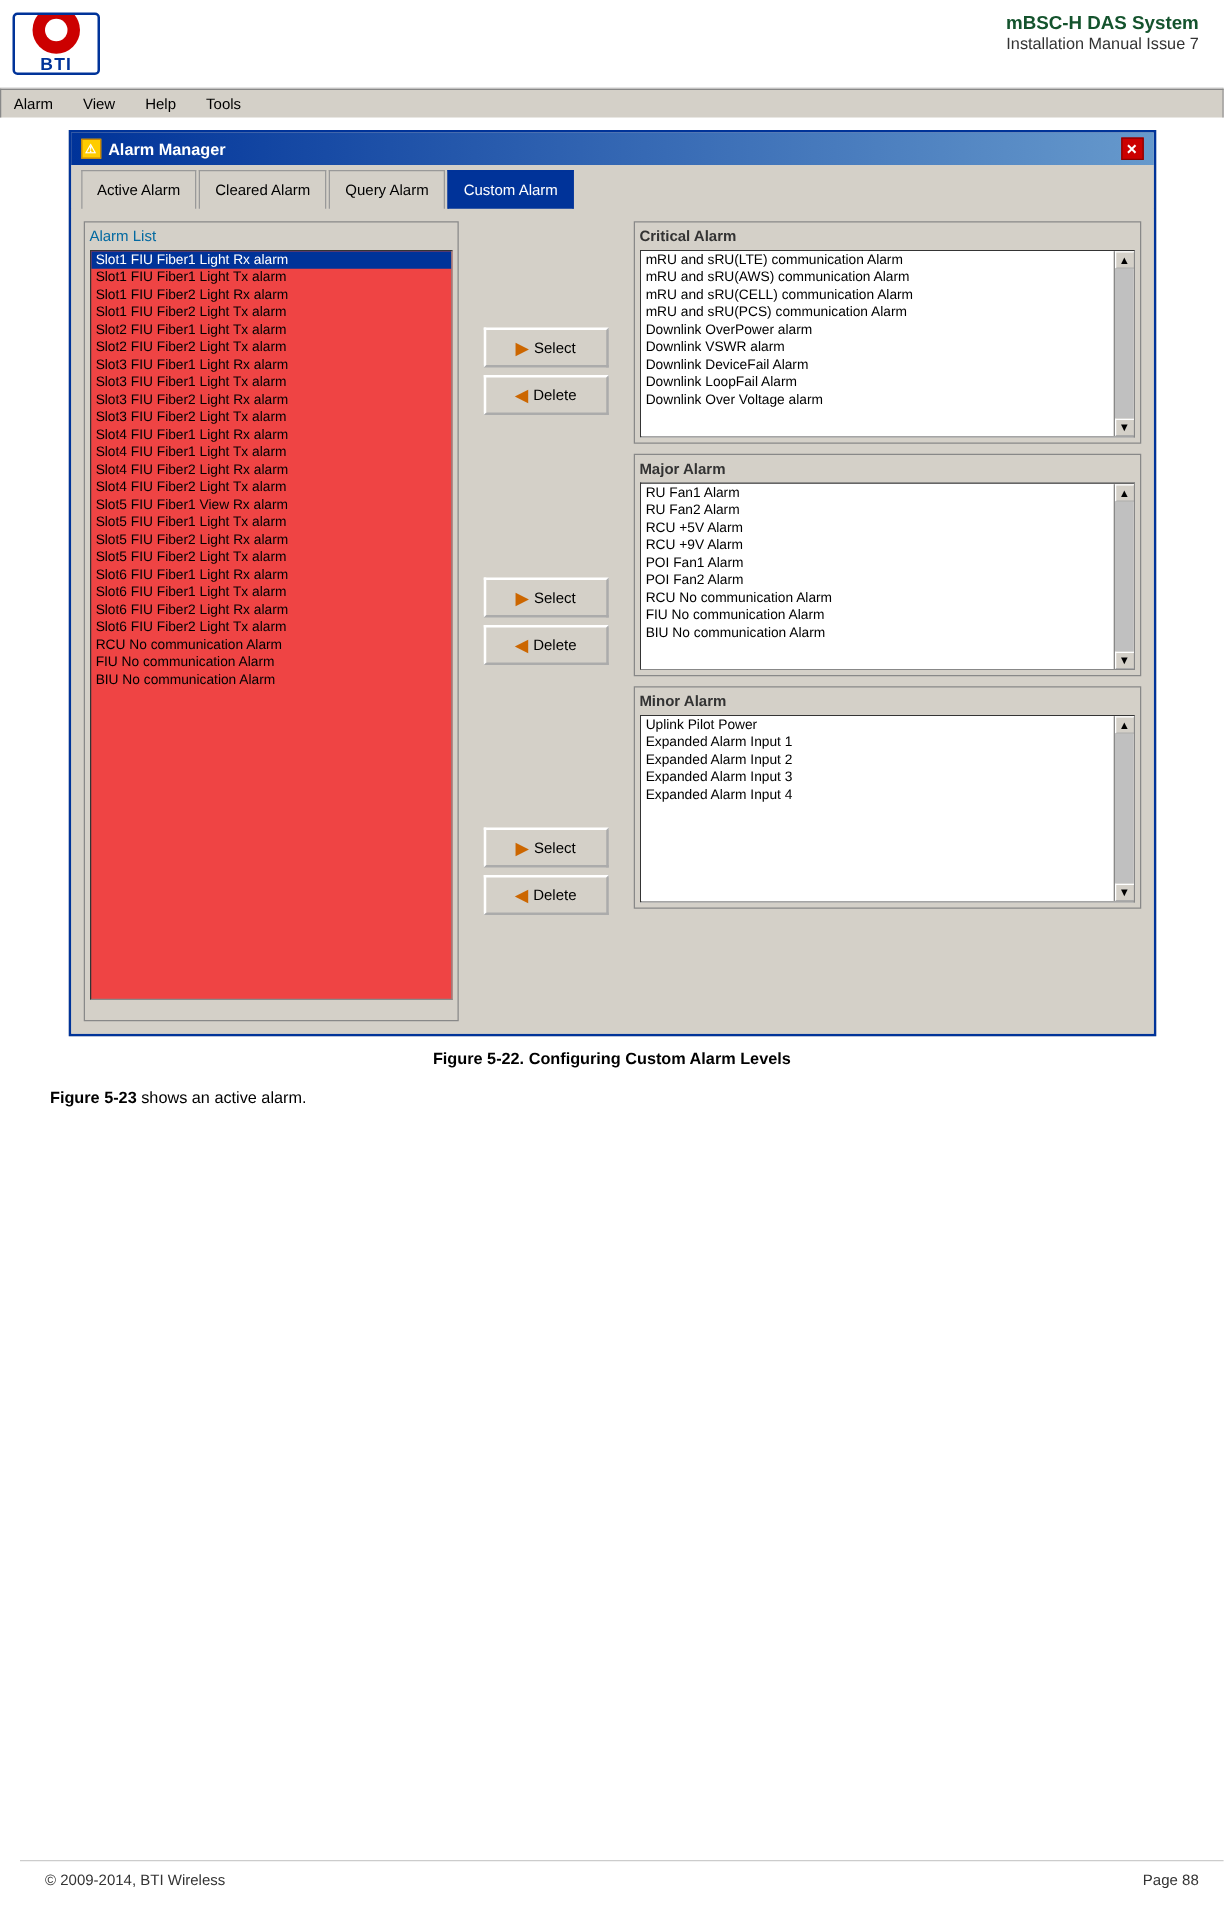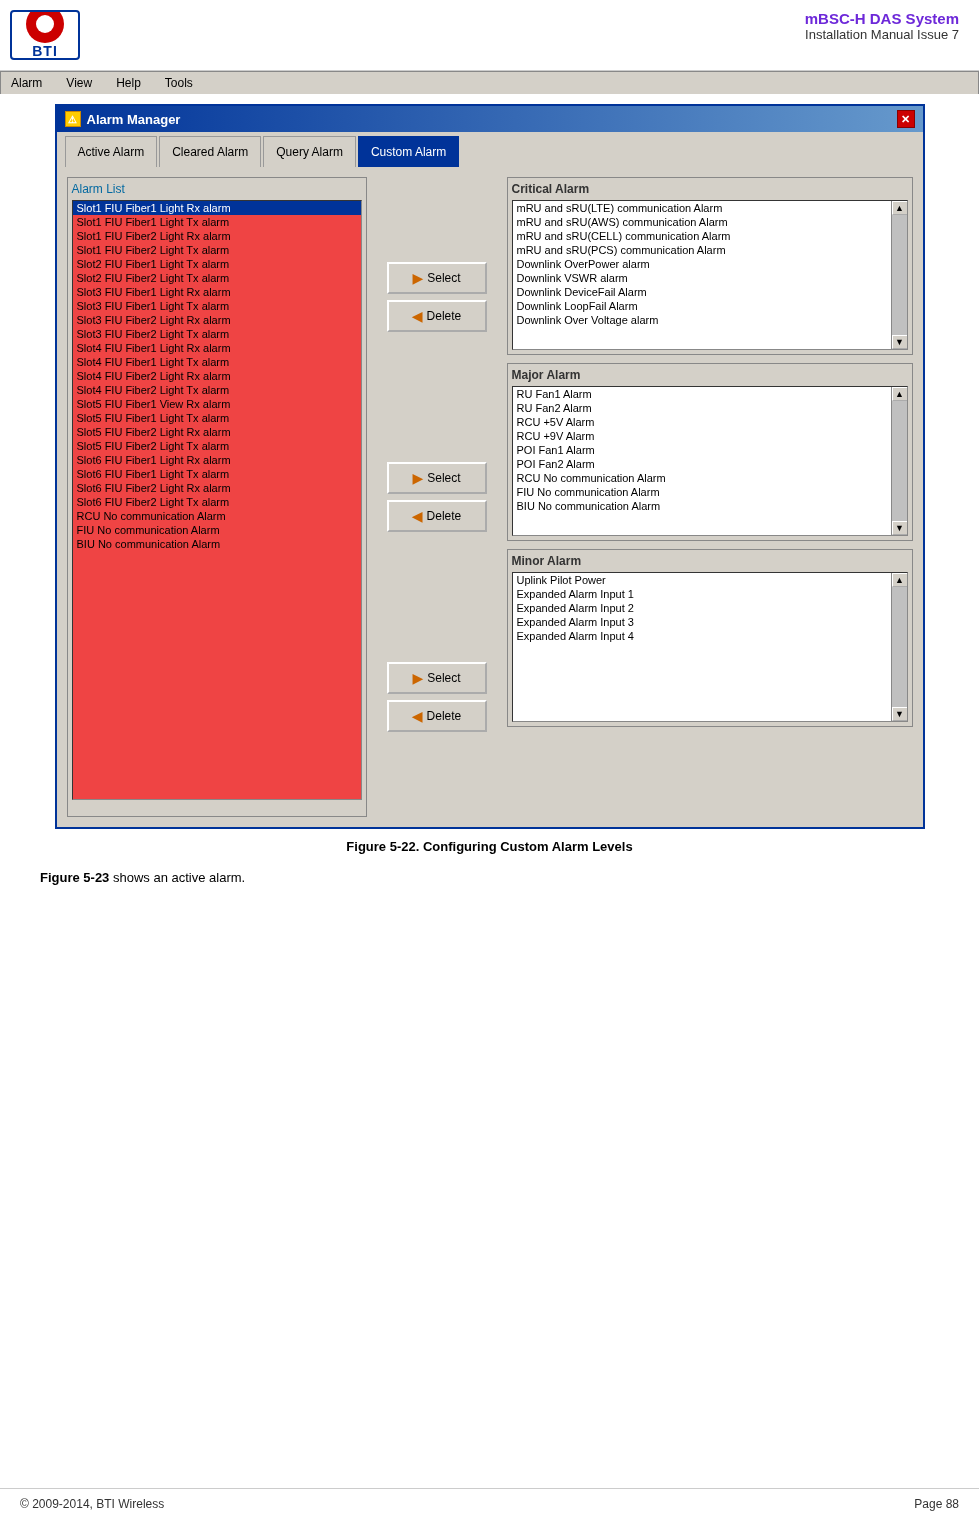--- a/index.html
+++ b/index.html
@@ -50,21 +50,21 @@
       height: 18px;
       background: white;
       border-radius: 50%;
     }
     .header-title {
       text-align: right;
     }
     .header-title .title-main {
       font-size: 15px;
       font-weight: bold;
-      color: #6d28d9;
+      color: #14532d;
     }
     .header-title .title-sub {
       font-size: 13px;
       color: #333;
     }
 
     
     .page-content {
       padding: 10px 20px;
     }
@@ -301,21 +301,21 @@
       padding: 0 20px;
     }
     .body-text strong {
       font-weight: bold;
     }
 
     
     .page-footer {
       position: absolute;
       bottom: 20px;
-      left: 0;
+      left: 16px;
       right: 0;
       display: flex;
       justify-content: space-between;
       padding: 0 20px;
       font-size: 12px;
       color: #333;
       border-top: 1px solid #ccc;
       padding-top: 8px;
     }
   </style>

